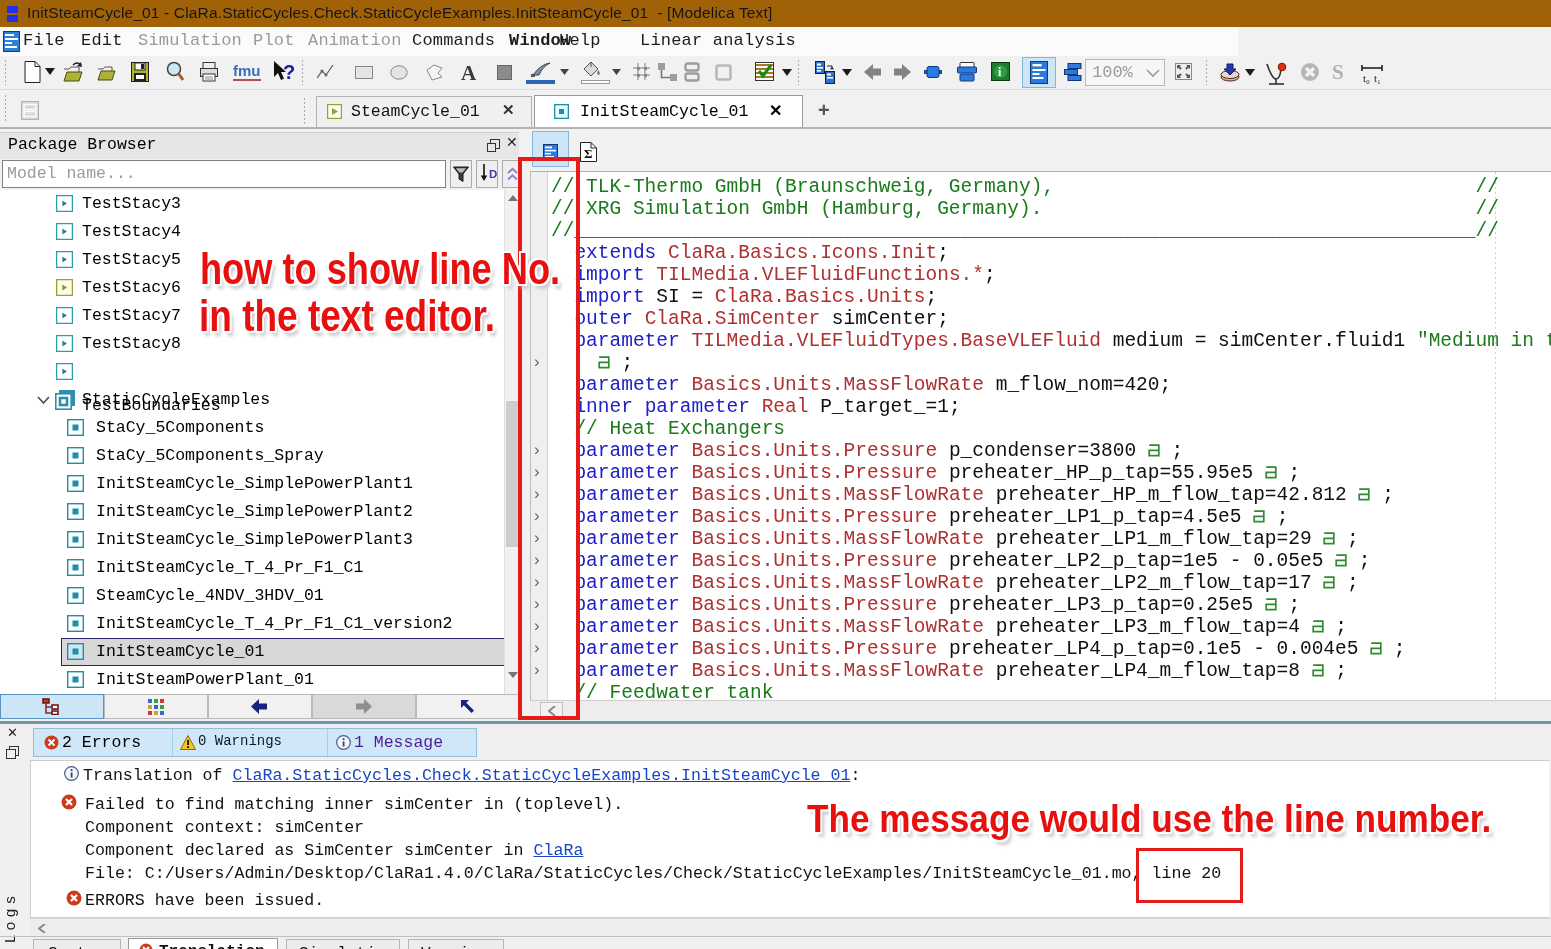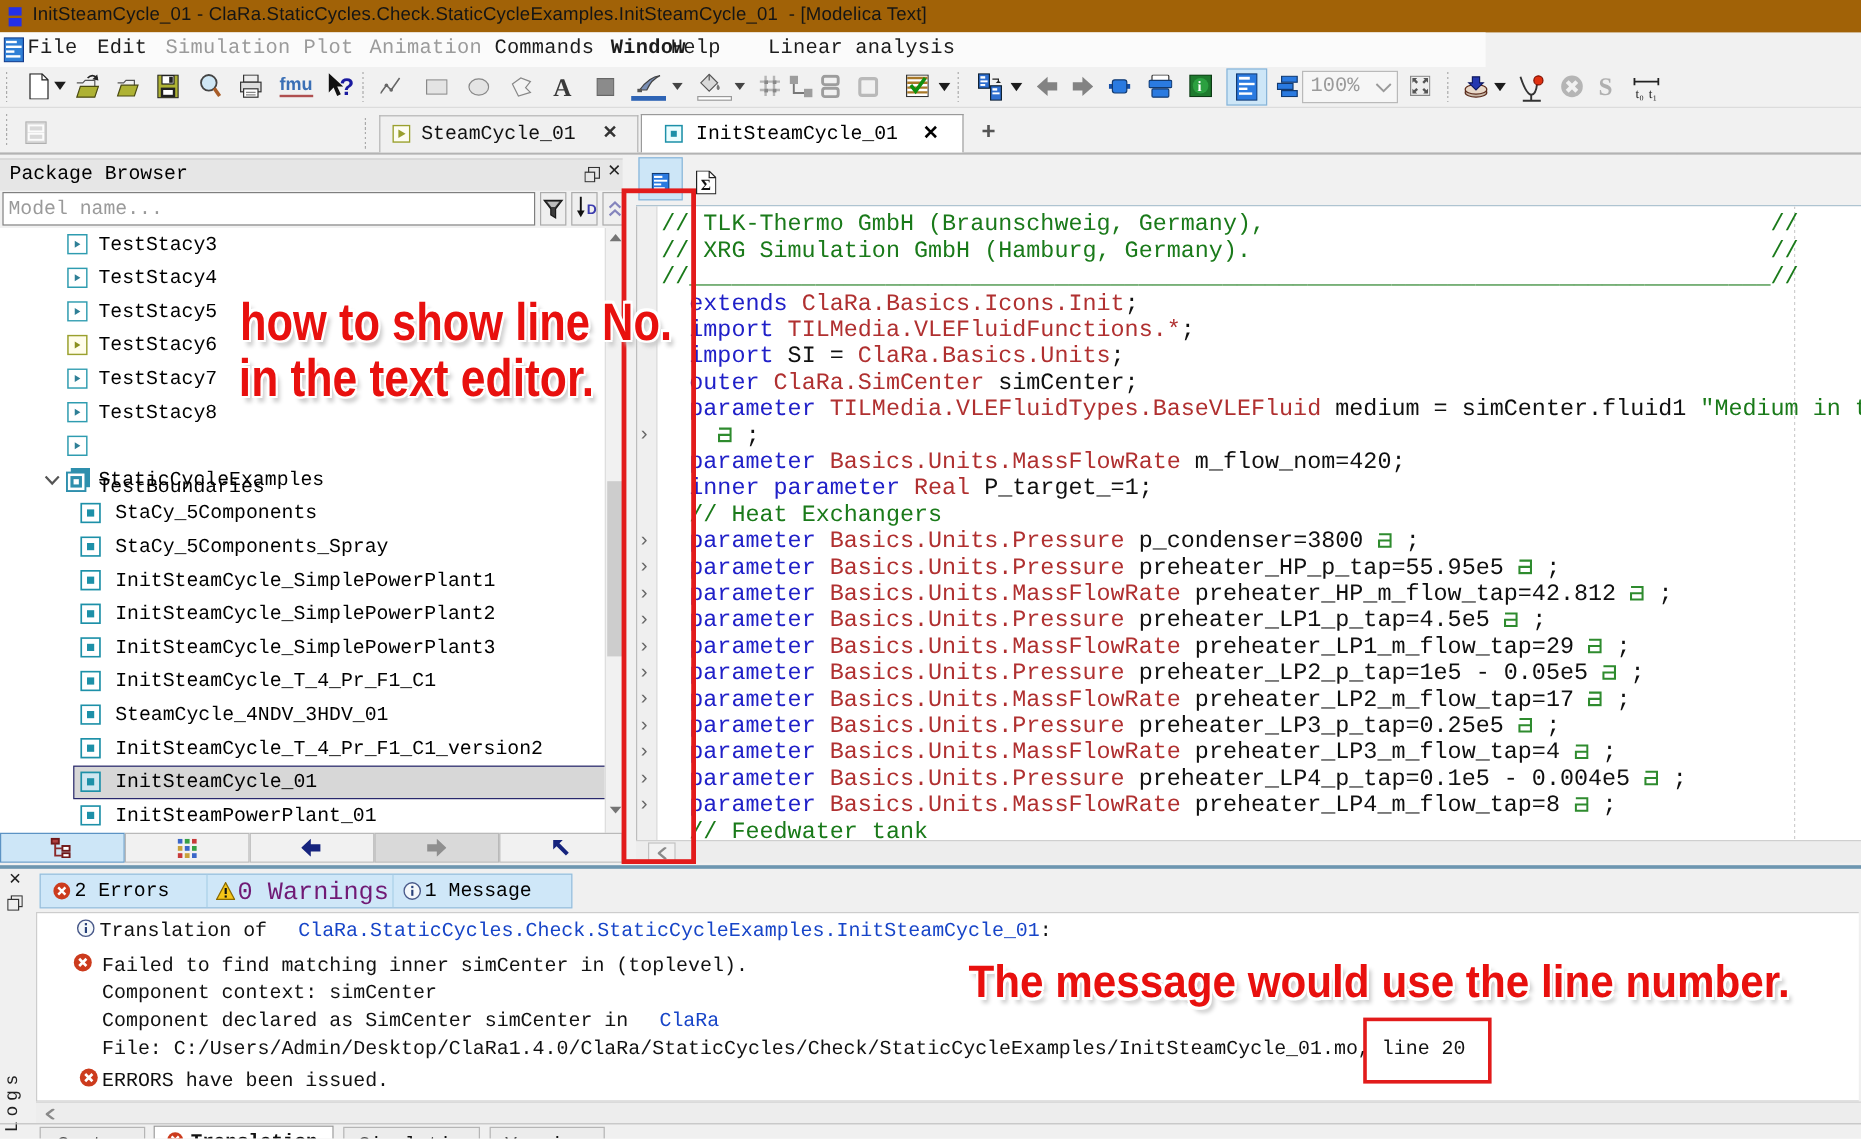--- a/index.html
+++ b/index.html
@@ -4,21 +4,21 @@
 html,body{margin:0;padding:0;background:#fff;}
 #app{position:relative;width:1551px;height:949px;overflow:hidden;font-family:"Liberation Mono",monospace;background:#f1f1f1;}
 .abs{position:absolute;}
 pre{margin:0;font-family:"Liberation Mono",monospace;}
 .kw{color:#2020c8;} .ty{color:#b03030;} .cm{color:#1a7a1a;} .st{color:#1a7a1a;}
 .mitem{position:absolute;top:4px;font-size:17px;color:#1c1c1c;letter-spacing:0.2px;}
 .dis{color:#9b9b9b;}
 .trow{position:absolute;height:28px;line-height:28px;font-size:16.5px;color:#000;white-space:pre;}
 .ticon{position:absolute;top:5px;}
 .msgline{position:absolute;font-size:16.63px;line-height:19px;color:#111;white-space:pre;}
-.mlink{color:#1745c8;margin-left:16px;}
+.mlink{color:#1745c8;text-decoration:underline;}
 .redtxt{position:absolute;font-family:"Liberation Sans",sans-serif;font-weight:bold;color:#e8100e;white-space:pre;transform-origin:left top;
  text-shadow:-2px -2px 0 #fff,2px -2px 0 #fff,-2px 2px 0 #fff,2px 2px 0 #fff,0 -2px 0 #fff,0 2px 0 #fff,-2px 0 0 #fff,2px 0 0 #fff,4px 5px 4px #c9c9c9;}
 .sep{position:absolute;top:61px;width:1px;height:23px;background:#c9c9c9;}
 .dotsep{position:absolute;top:60px;width:3px;height:25px;background-image:repeating-linear-gradient(#aaa 0 2px,transparent 2px 4px);background-size:1px 100%;background-repeat:no-repeat;background-position:1px 0;}
 .foldarr{position:absolute;left:15px;width:12px;height:12px;color:#686868;font-size:17px;line-height:12px;font-family:"Liberation Sans",sans-serif;}
 </style></head>
 <body>
 <div id="app">
 
 <div class="abs" style="left:0;top:0;width:1551px;height:27px;background:#a16207;">
@@ -612,27 +612,27 @@
     <svg class="abs" style="left:10px;top:6px" width="15" height="15">
           <circle cx="7.5" cy="7.5" r="7" fill="#cc3b1d"></circle>
           <path d="M4.5,4.5 L10.5,10.5 M10.5,4.5 L4.5,10.5" stroke="#fff" stroke-width="2"></path>
         </svg>
     <div class="abs" style="left:28px;top:4px;font-size:16.5px;color:#000;">2 Errors</div>
     <svg class="abs" style="left:146px;top:6px" width="16" height="15">
           <path d="M8,0.5 L15.5,14.5 H0.5 Z" fill="#f5c518" stroke="#8a6a00"></path>
           <rect x="7.2" y="5" width="1.8" height="5" fill="#111"></rect>
           <rect x="7.2" y="11.2" width="1.8" height="1.8" fill="#111"></rect>
         </svg>
-    <div class="abs" style="left:164px;top:4px;font-size:21px;color:#701a75;text-align:right;">0 Warnings</div>
+    <div class="abs" style="left:164px;top:4px;font-size:14px;color:#0f172a;text-align:right;">0 Warnings</div>
     <svg class="abs" style="left:302px;top:6px" width="15" height="15">
           <circle cx="7.5" cy="7.5" r="6.8" fill="#f4f8fb" stroke="#4a5a8a" stroke-width="1.2"></circle>
           <rect x="6.7" y="6.5" width="1.8" height="5" fill="#28417a"></rect>
           <rect x="6.7" y="3.2" width="1.8" height="1.9" fill="#28417a"></rect>
         </svg>
-    <div class="abs" style="left:320px;top:4px;font-size:16.5px;color:#000000;">1 Message</div>
+    <div class="abs" style="left:320px;top:4px;font-size:16.5px;color:#4c1d95;">1 Message</div>
   </div>
 
   <div class="abs" style="left:30px;top:41px;width:1519px;height:158px;background:#fff;border:1px solid #cdcdcd;border-right:none;box-sizing:border-box;"></div>
   <svg class="abs" style="left:64px;top:47px" width="15" height="15">
         <circle cx="7.5" cy="7.5" r="6.8" fill="#f4f8fb" stroke="#4a5a8a" stroke-width="1.2"></circle>
         <rect x="6.7" y="6.5" width="1.8" height="5" fill="#28417a"></rect>
         <rect x="6.7" y="3.2" width="1.8" height="1.9" fill="#28417a"></rect>
       </svg>
   <div class="msgline" style="left:83px;top:47px;">Translation of <span class="mlink">ClaRa.StaticCycles.Check.StaticCycleExamples.InitSteamCycle_01</span>:</div>
   <svg class="abs" style="left:61px;top:75px" width="16" height="16">

